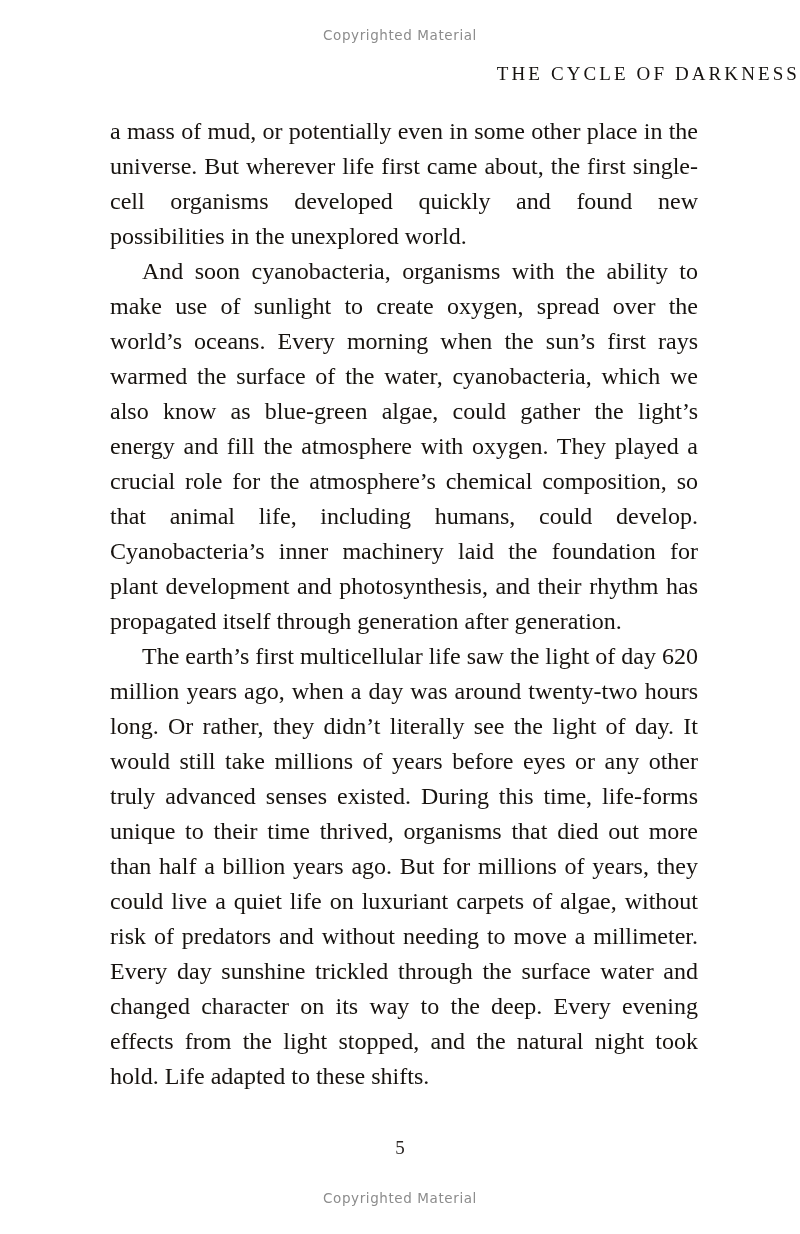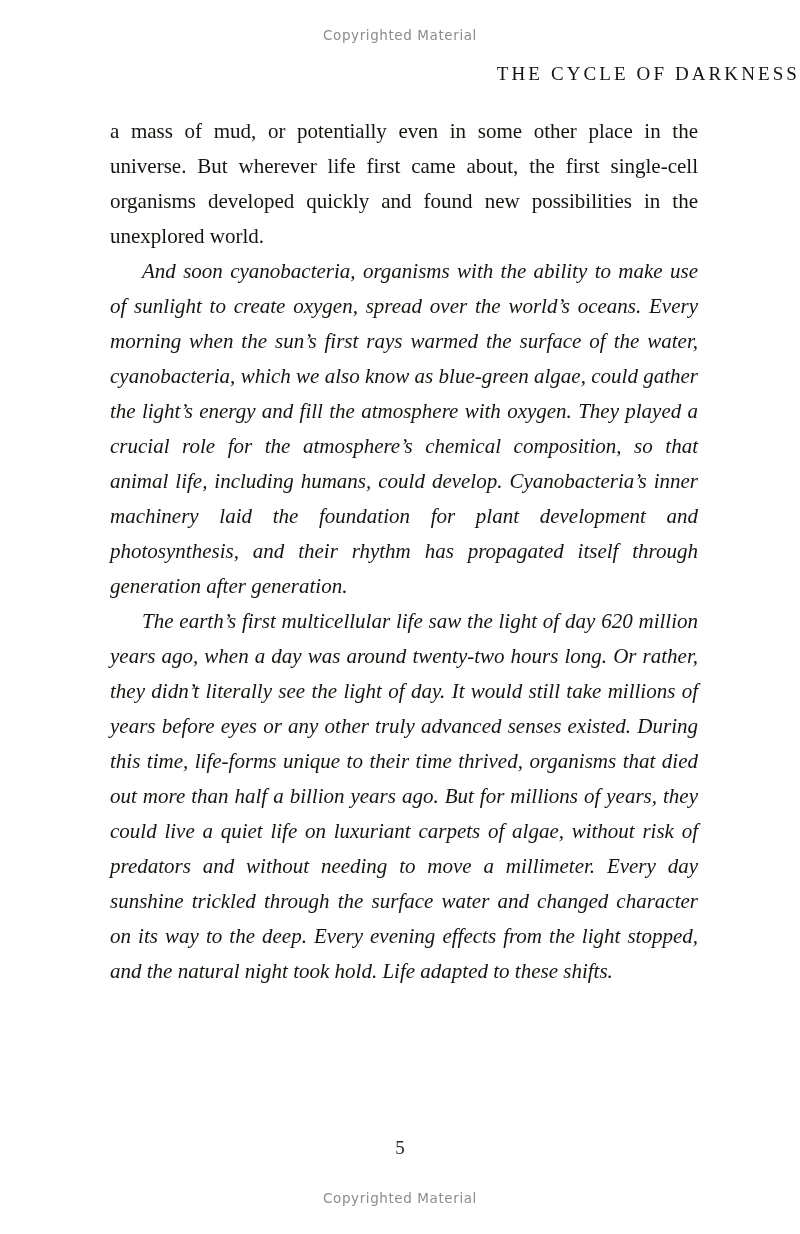--- a/index.html
+++ b/index.html
@@ -54,29 +54,29 @@
   
   .textblock {
     position: absolute;
     left: 110px;
     top: 114px;
     width: 588px;
   }
 
   .para {
     margin: 0;
-    font-size: 21px;
+    font-size: 24px;
     line-height: 35px;
     color: #17130f;
     text-align: justify;
     text-justify: inter-word;
     -webkit-hyphens: none;
     hyphens: none;
   }
-  .para.indent { text-indent: 32px; font-style: italic; }
+  .para.indent { text-indent: 32px; }
 
   
   .para.tracked { letter-spacing: 0.35px; }
 
   
   .folio {
     position: absolute;
     left: 0;
     top: 1137px;
     width: 100%;

